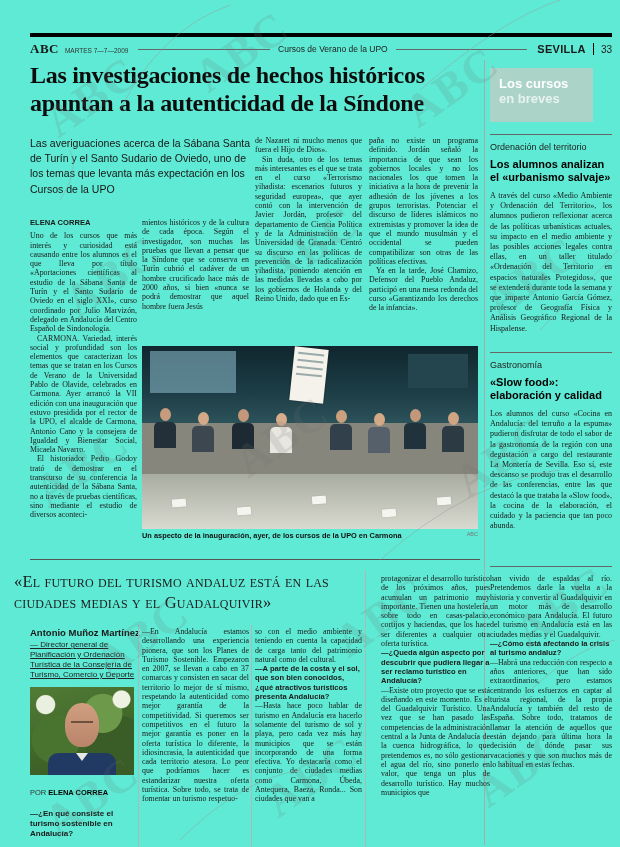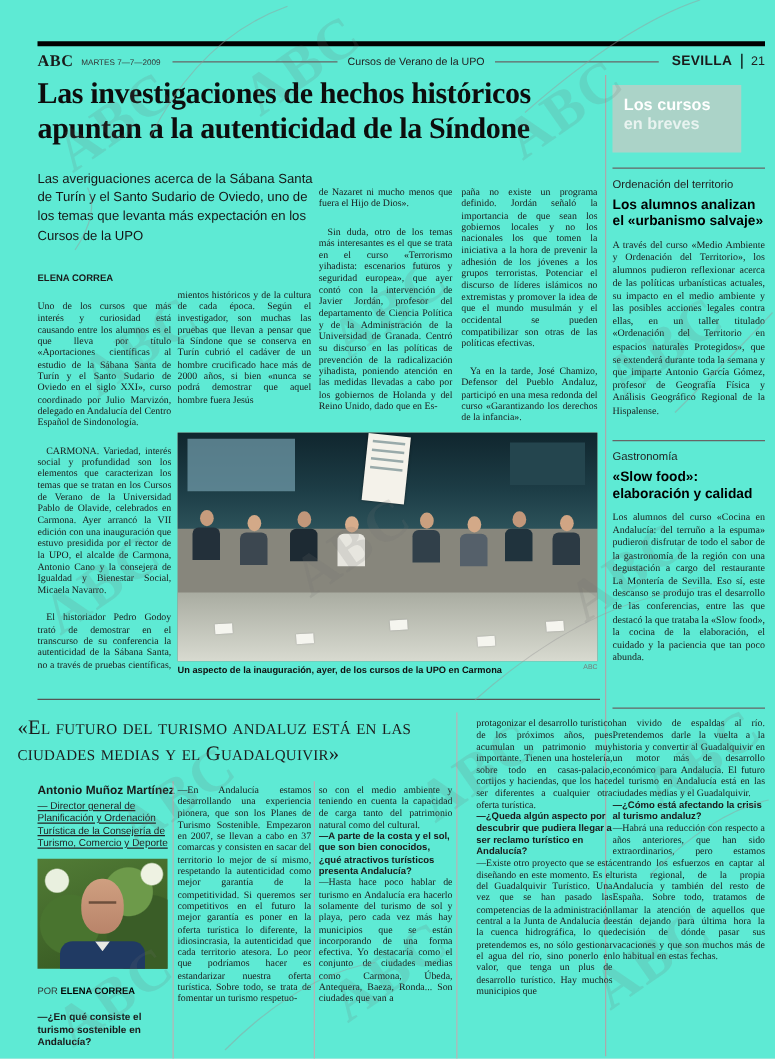--- a/index.html
+++ b/index.html
@@ -27,21 +27,21 @@
     font-family:"Liberation Serif",serif; font-weight:bold; font-size:24px;
     line-height:27.5px; color:#0d0d0d; letter-spacing:-0.3px;
   }
   .lead {
     position:absolute; left:30px; top:136px; width:222px;
     font-family:"Liberation Sans",sans-serif; font-size:10.5px; line-height:15.2px; color:#161616;
   }
   .bodycol {
     position:absolute; font-size:7.9px; line-height:9.3px; text-align:justify; overflow:hidden;
   }
-  .bodycol p { text-indent:7px;margin-top:13px; }
+  .bodycol p { text-indent:7px; }
   .bodycol p:first-of-type { text-indent:0; }
   .byline { font-family:"Liberation Sans",sans-serif; font-weight:bold; font-size:7.6px; margin-bottom:4px; }
   .col1 { left:30px; top:218px; width:107px; height:318px; }
   .col2 { left:142px; top:218px; width:107px; height:126px; }
   .col3 { left:255px; top:136px; width:107px; height:208px; }
   .col4 { left:369px; top:136px; width:109px; height:208px; }
   
   .photo { position:absolute; left:142px; top:346px; width:336px; height:183px; overflow:hidden; background:#87867c; }
   .ph-backdrop { position:absolute; left:0; top:0; width:100%; height:42%; background:linear-gradient(180deg,#10262e 0%,#1d3d46 60%,#2c525a 100%); }
   .ph-screen { position:absolute; left:8px; top:5px; width:86px; height:42px; background:#6f99a8; opacity:.75; }
@@ -126,21 +126,21 @@
     <span class="brand">ABC</span>
     <span class="hdate">MARTES 7—7—2009</span>
     <span class="hcenter">
       <span class="hline"></span>
       <span class="hsection">Cursos de Verano de la UPO</span>
       <span class="hline"></span>
     </span>
     <span class="hright">
       <span class="hedition">SEVILLA</span>
       <span class="hsep"></span>
-      <span class="hpage">21</span>
+      <span class="hpage">33</span>
     </span>
   </div>
 
   <h1 class="headline">Las investigaciones de hechos históricos apuntan a la autenticidad de la Síndone</h1>
   <div class="lead">Las averiguaciones acerca de la Sábana Santa de Turín y el Santo Sudario de Oviedo, uno de los temas que levanta más expectación en los Cursos de la UPO</div>
 
   <div class="bodycol col1">
     <div class="byline">ELENA CORREA</div>
     <p>Uno de los cursos que más interés y curiosidad está causando entre los alumnos es el que lleva por título «Aportaciones científicas al estudio de la Sábana Santa de Turín y el Santo Sudario de Oviedo en el siglo XXI», curso coordinado por Julio Marvizón, delegado en Andalucía del Centro Español de Sindonología.</p>
     <p>CARMONA. Variedad, interés social y profundidad son los elementos que caracterizan los temas que se tratan en los Cursos de Verano de la Universidad Pablo de Olavide, celebrados en Carmona. Ayer arrancó la VII edición con una inauguración que estuvo presidida por el rector de la UPO, el alcalde de Carmona, Antonio Cano y la consejera de Igualdad y Bienestar Social, Micaela Navarro.</p>

